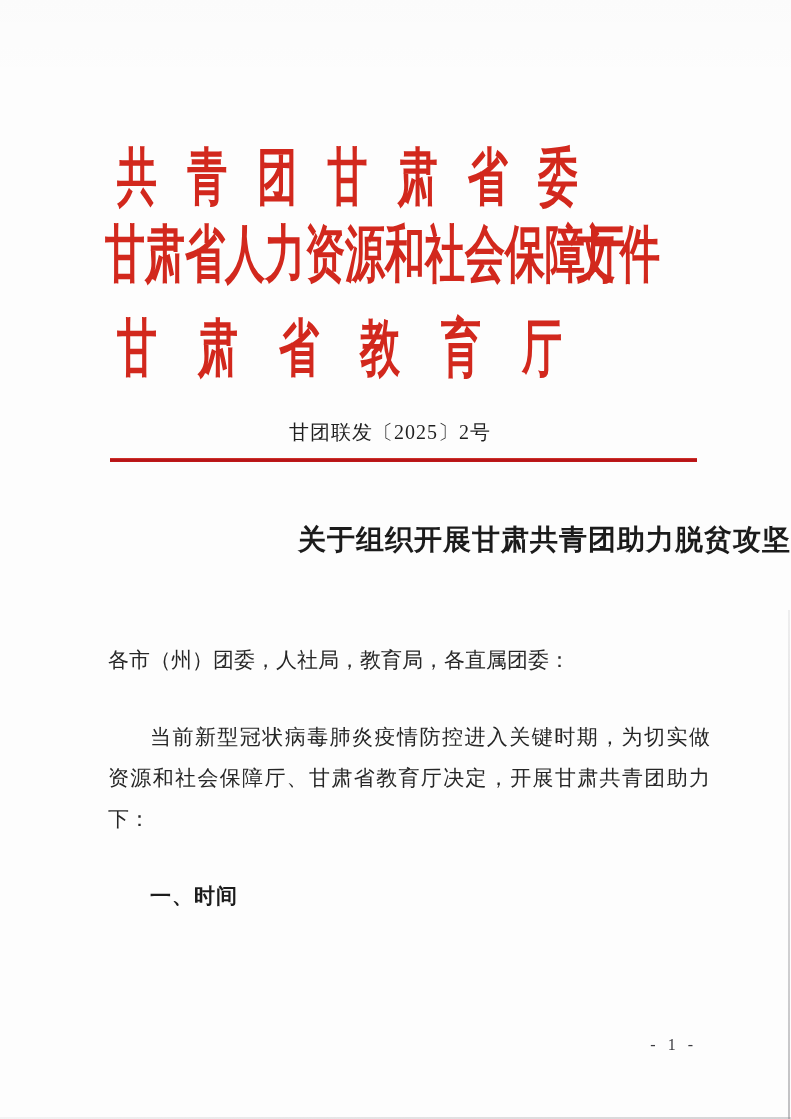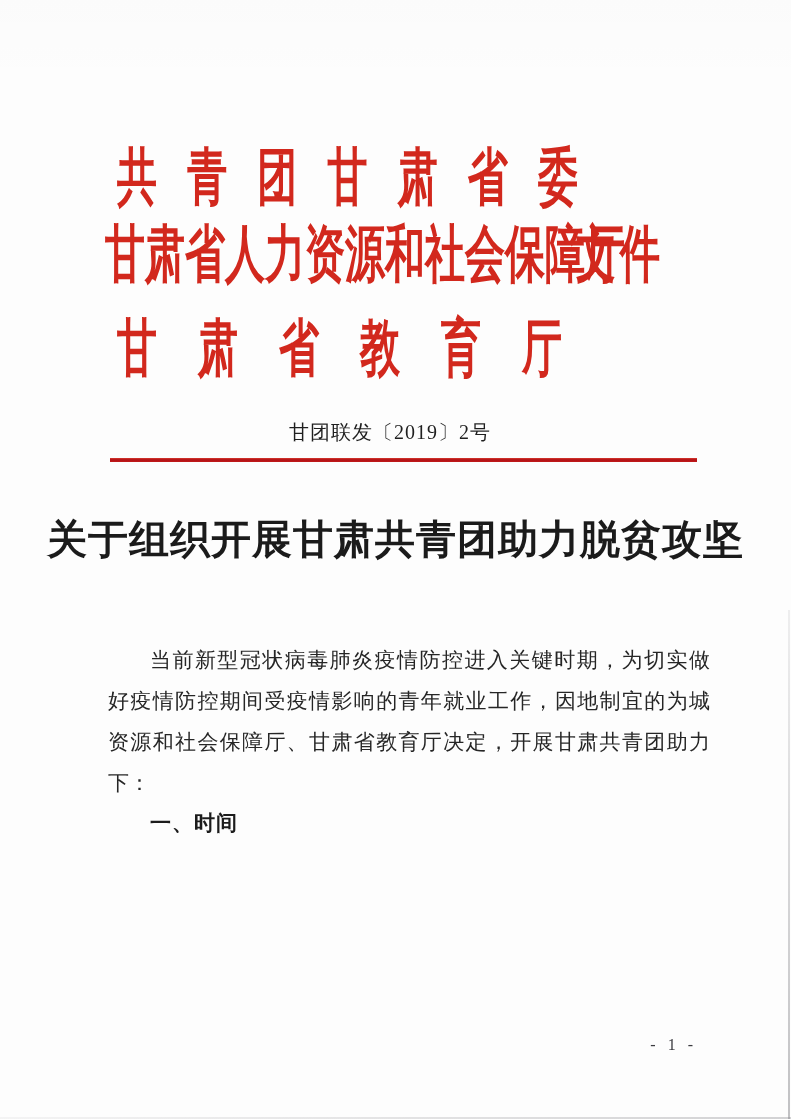--- a/index.html
+++ b/index.html
@@ -51,37 +51,37 @@
 
   .red-rule {
     position:absolute; left:110px; top:458px;
     width:587px; height:4px;
     background:linear-gradient(180deg,#d83a30 0%, #b01015 45%, #c21a1a 100%);
   }
 
   
   .doc-title {
     position:absolute; left:0; top:517px; width:791px;
-    text-align:center;
+    text-align:right;
     font-weight:bold; color:#1b1b1b;
-    font-size:40px; line-height:45px;
+    font-size:28px; line-height:45px;
     letter-spacing:1px;
   }
 
   
   .doc-body {
     position:absolute; left:108px; top:640px; width:602px;
     font-size:21px; color:#262626;
     line-height:41px;
   }
   .line { height:41px; white-space:nowrap; }
   .jall { text-align:justify; text-align-last:justify; white-space:normal; }
-  .indent { text-indent:42px; }
+  .indent { text-indent:42px;margin-top:36px; }
   .sec-heading {
-    font-family:Liberation Mono, monospace;
+    font-family:Liberation Serif, serif;
     font-weight:bold; color:#1c1c1c;
     letter-spacing:1px;
   }
 
   .page-number {
     position:absolute; right:94px; top:1036px;
     font-size:16px; color:#3c3c40;
     letter-spacing:4px;
     white-space:nowrap;
   }
@@ -125,31 +125,31 @@
 
   <div class="hdr-line hdr-line-3">
       <span>甘</span>
       <span>肃</span>
       <span>省</span>
       <span>教</span>
       <span>育</span>
       <span>厅</span>
     </div>
 
-  <div class="doc-number">甘团联发〔2019〕2号</div>
+  <div class="doc-number">甘团联发〔2025〕2号</div>
 
   <div class="red-rule"></div>
 
   <div class="doc-title">
     <div>关于组织开展甘肃共青团助力脱贫攻坚</div>
   </div>
 
   <div class="doc-body">
+    <div class="line">各市（州）团委，人社局，教育局，各直属团委：</div>
     <div class="line jall indent">当前新型冠状病毒肺炎疫情防控进入关键时期，为切实做</div>
-    <div class="line jall">好疫情防控期间受疫情影响的青年就业工作，因地制宜的为城</div>
     <div class="line jall">资源和社会保障厅、甘肃省教育厅决定，开展甘肃共青团助力</div>
     <div class="line">下：</div>
     <div class="line sec-heading indent">一、时间</div>
   </div>
 
   <div class="page-number">- 1 -</div>
 
   <div class="edge-right"></div>
   <div class="edge-bottom"></div>
 </div>

